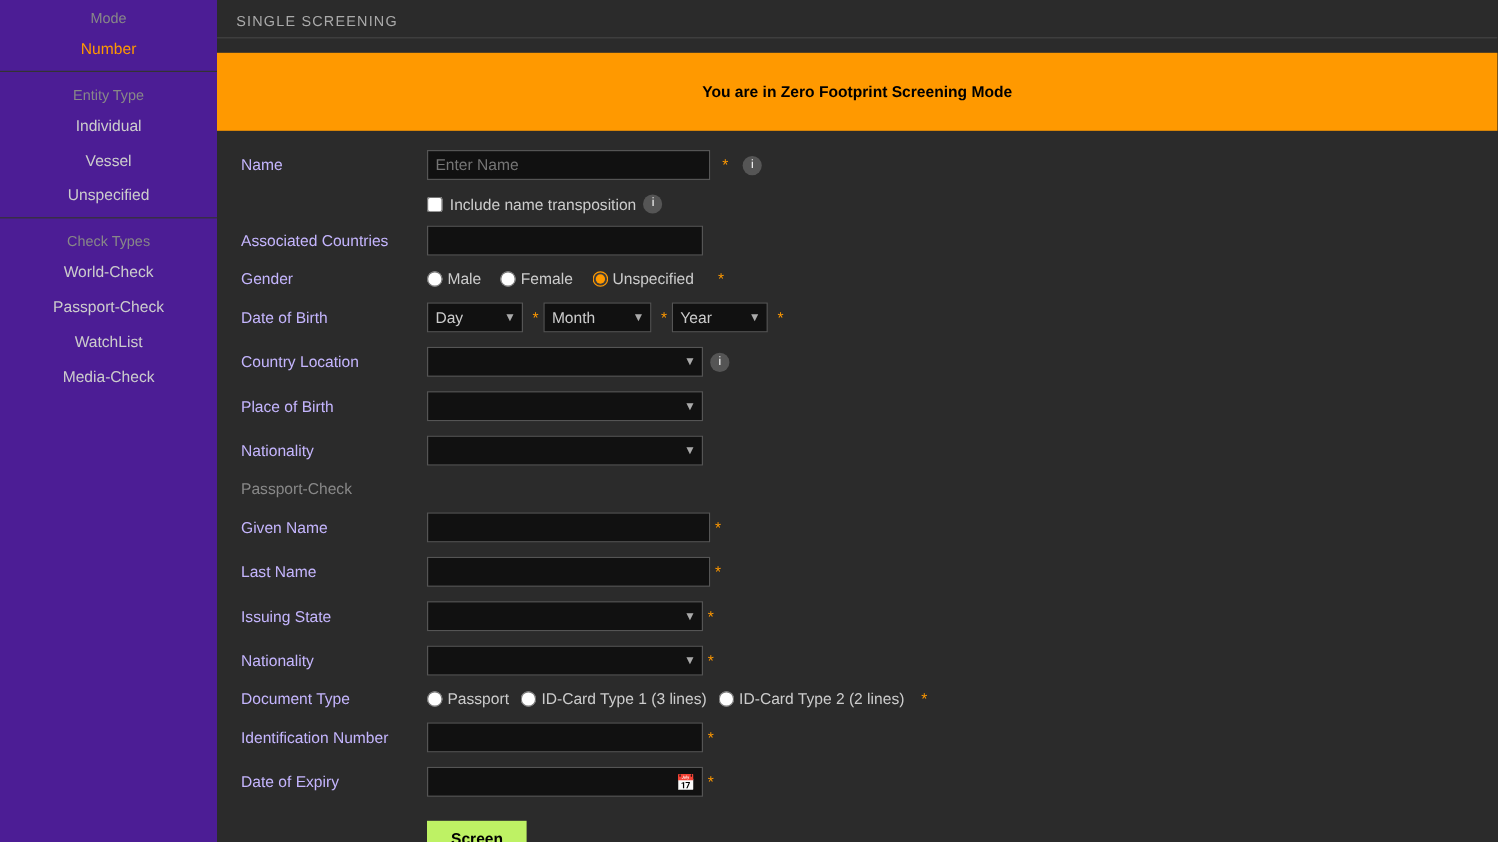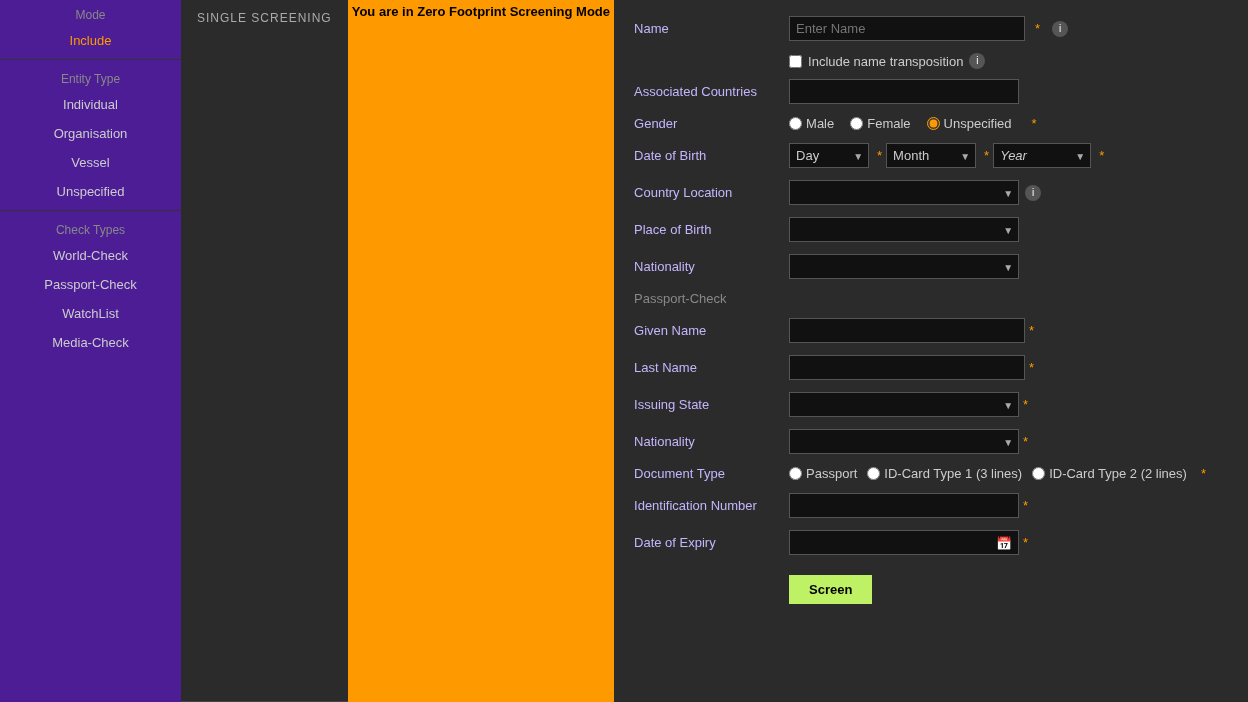--- a/index.html
+++ b/index.html
@@ -39,42 +39,43 @@
     .sidebar-divider {
       height: 1px;
       background: #333;
       margin: 4px 0;
     }
 
     
     .main {
       flex: 1;
       display: flex;
-      flex-direction: row;
+      flex-direction: column;
       overflow-y: auto;
       background: #2b2b2b;
     }
     .main-header {
       background: #2b2b2b;
       padding: 10px 16px 6px 16px;
       border-bottom: 1px solid #444;
     }
     .main-header-title {
       font-size: 12px;
       color: #aaa;
       text-transform: uppercase;
       letter-spacing: 1px;
     }
     .zero-footprint-banner {
       background: #f90;
       color: #000;
       text-align: center;
-      padding: 4px;
+      padding: 25px;
       font-size: 13px;
       font-weight: bold;
+      margin-top: 12px;
     }
 
     .form-area {
       padding: 16px 20px;
     }
 
     .form-row {
       display: flex;
       align-items: center;
       margin-bottom: 12px;
@@ -151,21 +152,21 @@
     input[type="checkbox"] { cursor: pointer; accent-color: #f90; }
 
     
     .dob-group {
       display: flex;
       align-items: center;
       gap: 4px;
     }
     .dob-group select.form-control { width: 80px; }
     .dob-group select.form-control.month { width: 90px; }
-    .dob-group select.form-control.year { width: 98px; font-style: italic; }
+    .dob-group select.form-control.year { width: 80px; }
 
     
     .dropdown-wrapper {
       position: relative;
       display: inline-block;
     }
     .dropdown-wrapper::after {
       content: '▼';
       position: absolute;
       right: 6px;
@@ -227,25 +228,24 @@
     }
 
     
     input.id-control { width: 230px; }
   </style>
 </head>
 <body>
 
 <div class="sidebar">
   <div class="sidebar-section-label">Mode</div>
-  <div class="sidebar-item active">Include</div>
+  <div class="sidebar-item active">Number</div>
   <div class="sidebar-divider"></div>
   <div class="sidebar-section-label">Entity Type</div>
   <div class="sidebar-item">Individual</div>
-  <div class="sidebar-item">Organisation</div>
   <div class="sidebar-item">Vessel</div>
   <div class="sidebar-item">Unspecified</div>
   <div class="sidebar-divider"></div>
   <div class="sidebar-section-label">Check Types</div>
   <div class="sidebar-item">World-Check</div>
   <div class="sidebar-item">Passport-Check</div>
   <div class="sidebar-item">WatchList</div>
   <div class="sidebar-item">Media-Check</div>
 </div>
 

